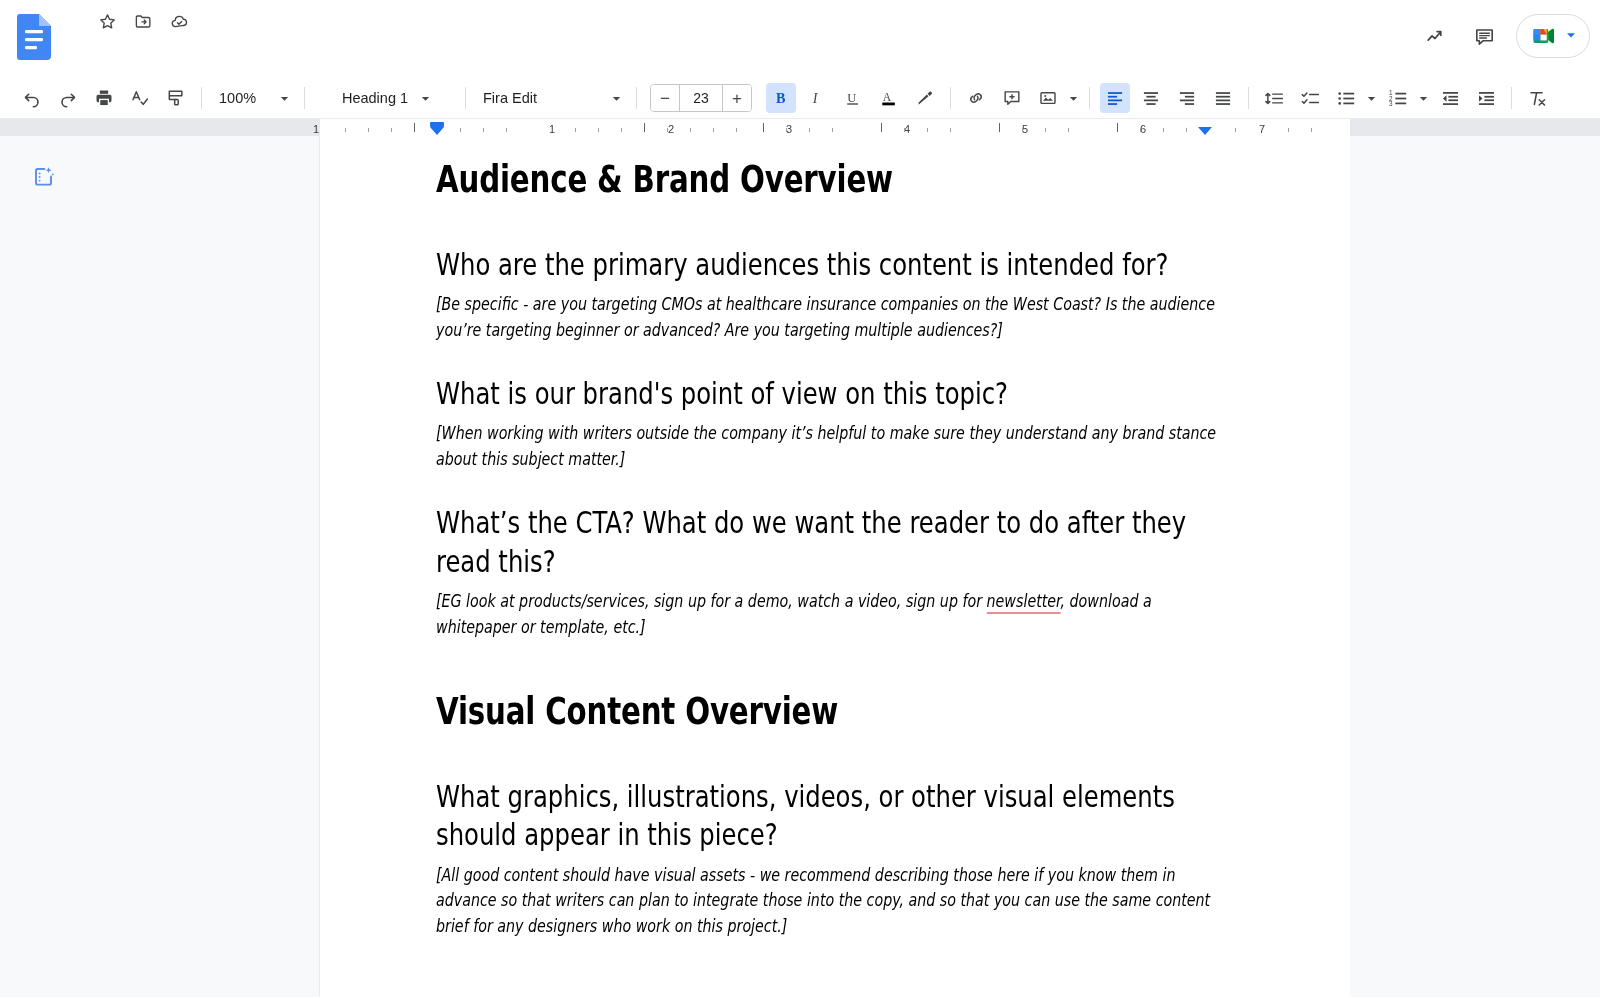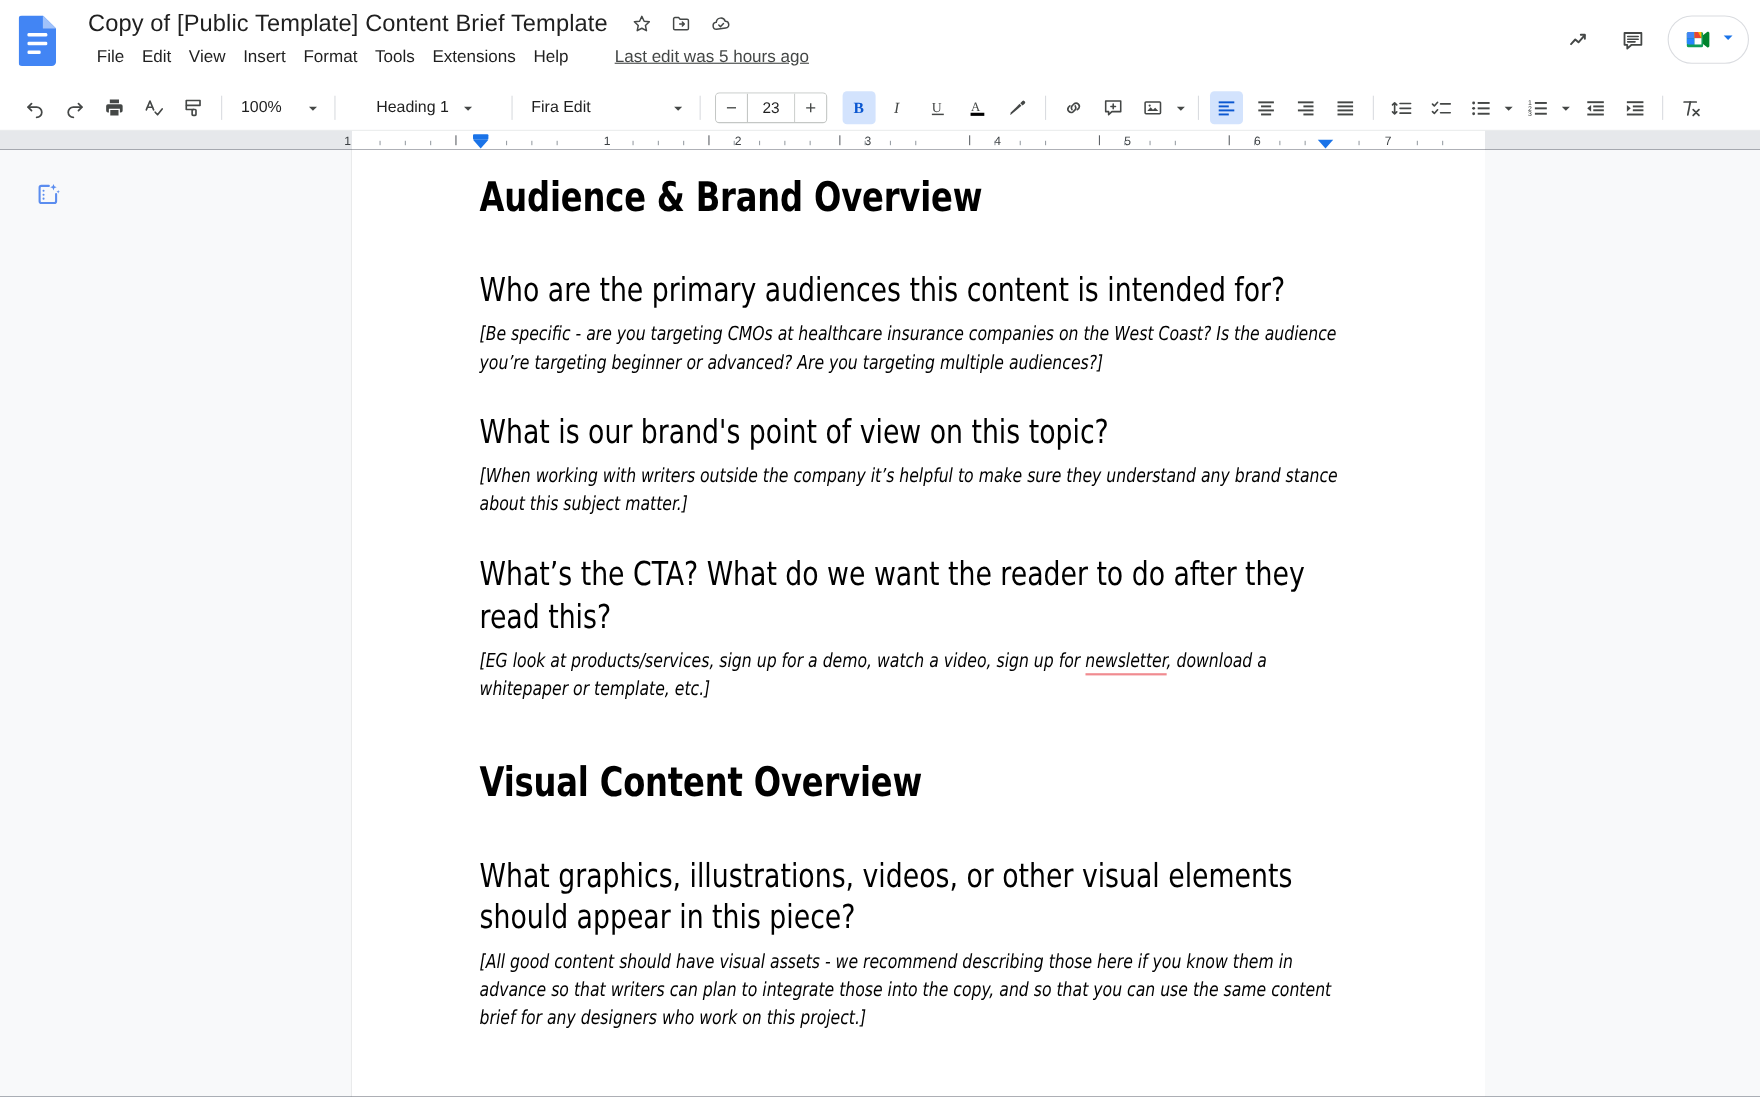--- a/index.html
+++ b/index.html
@@ -241,21 +241,21 @@
     background:#1a73e8;
     bottom: 9px;
     border-radius: 1px;
     cursor: ew-resize;
   }
 
   
   .canvas {
     position: relative;
     height: 861px;
-    background: #0f172a;
+    background: #701a75;
     overflow: hidden;
   }
   .left-rail {
     position:absolute;
     left:0; top:0; width: 320px; height: 100%;
     background:#f8f9fa;
   }
   .outline-btn {
     position:absolute;
     left: 26px; top: 22px;
@@ -351,21 +351,20 @@
         <path d="M3 0h19l12 12v30a4 4 0 0 1-4 4H3a3 3 0 0 1-3-3V3a3 3 0 0 1 3-3z" fill="#4285f4"></path>
         <path d="M22 0l12 12H22z" fill="#a1c2fa"></path>
         <rect x="8" y="16" width="18" height="3.2" rx="1.2" fill="#fff"></rect>
         <rect x="8" y="24" width="18" height="3.2" rx="1.2" fill="#fff"></rect>
         <rect x="8" y="32" width="12" height="3.2" rx="1.2" fill="#fff"></rect>
       </svg>
     </div>
 
     <div class="title-block">
       <div class="title-row">
-        <div class="doc-title">Copy of [Public Template]  Content Brief Template</div>
         <div class="title-icons">
           <div class="title-icon">
             <svg width="19" height="19" viewBox="0 0 24 24" fill="none" stroke="#444746" stroke-width="1.7" stroke-linejoin="round">
               <path d="M12 3.6l2.6 5.6 6 .7-4.5 4.2 1.2 6L12 17.3 6.7 20.1l1.2-6L3.4 9.9l6-.7z"></path>
             </svg>
           </div>
           <div class="title-icon">
             <svg width="19" height="19" viewBox="0 0 24 24" fill="none" stroke="#444746" stroke-width="1.7" stroke-linejoin="round">
               <path d="M3 6.5a1.5 1.5 0 0 1 1.5-1.5h4.2l1.8 2h8a1.5 1.5 0 0 1 1.5 1.5v9a1.5 1.5 0 0 1-1.5 1.5H4.5A1.5 1.5 0 0 1 3 17.5z"></path>
               <path d="M10 12.5h5M13 10.2l2.3 2.3L13 14.8" stroke-linecap="round"></path>
@@ -373,31 +372,20 @@
           </div>
           <div class="title-icon">
             <svg width="19" height="19" viewBox="0 0 24 24" fill="none" stroke="#444746" stroke-width="1.7" stroke-linejoin="round">
               <path d="M6.8 18.5a4 4 0 0 1-.3-7.98 5.3 5.3 0 0 1 10.3-1.3 3.9 3.9 0 0 1 .5 7.78z"></path>
               <path d="M9.4 13.6l1.9 1.9 3.5-3.6" stroke-linecap="round"></path>
             </svg>
           </div>
         </div>
       </div>
 
-      <div class="menu-row">
-        <div class="menu-item">File</div>
-        <div class="menu-item">Edit</div>
-        <div class="menu-item">View</div>
-        <div class="menu-item">Insert</div>
-        <div class="menu-item">Format</div>
-        <div class="menu-item">Tools</div>
-        <div class="menu-item">Extensions</div>
-        <div class="menu-item">Help</div>
-        <div class="last-edit">Last edit was 5 hours ago</div>
-      </div>
     </div>
 
     <div class="header-right">
       <div class="hr-icon-btn">
         <svg width="22" height="22" viewBox="0 0 24 24" fill="none" stroke="#444746" stroke-width="1.9" stroke-linecap="round" stroke-linejoin="round">
           <path d="M3.5 16.5l4.2-4.6 3.2 2.8 6-6.9"></path>
           <path d="M13.2 7.2h4v4"></path>
         </svg>
       </div>
       <div class="hr-icon-btn">

